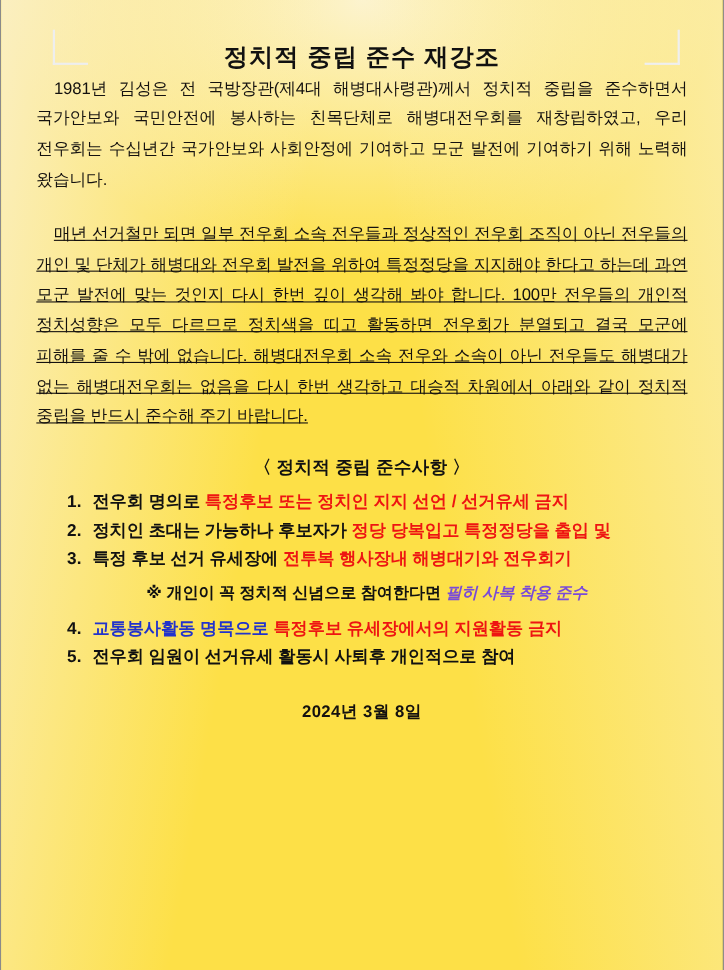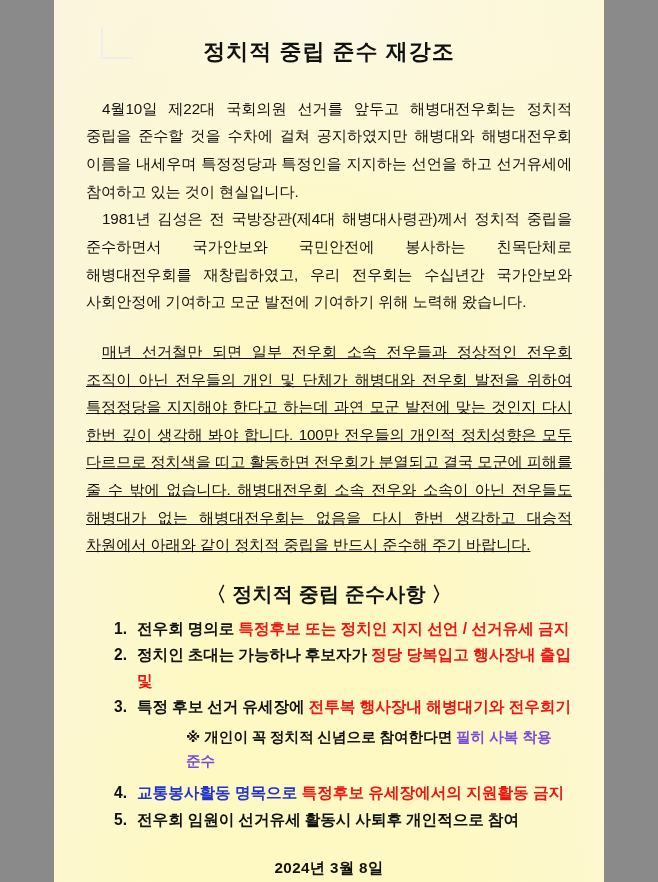--- a/index.html
+++ b/index.html
@@ -5,24 +5,24 @@
   html, body {
     margin: 0;
     padding: 0;
     background: #8a8a8a;
   }
   body {
     font-family: "Liberation Sans", "DejaVu Sans", sans-serif;
   }
   #page {
     position: relative;
-    width: 550px;
+    width: 656px;
     height: 882px;
     margin: 0 auto;
-    background: #fef9c3;
+    background: #fde047;
     overflow: hidden;
   }
   
   #paper-grain {
     position: absolute;
     inset: 0;
     pointer-events: none;
     background:
       linear-gradient(100deg, rgba(250,244,234,0.75) 0%, rgba(255,255,255,0) 38%),
       linear-gradient(260deg, rgba(250,246,238,0.55) 0%, rgba(255,255,255,0) 42%),
@@ -67,21 +67,21 @@
     text-indent: 16px;
     letter-spacing: -0.1px;
   }
   .para-gap-1 { margin-top: 28px; }
   .para-gap-2 { margin-top: 22px; }
   .para-gap-3 { }
   .para-gap-4 { margin-top: 22px; text-decoration: underline; }
 
   .section-heading {
     text-align: center;
-    font-size: 20px;
+    font-size: 16px;
     font-weight: bold;
     color: #111111;
     margin: 22px 0 8px 0;
     letter-spacing: 0.2px;
   }
 
   .rule-list {
     list-style: none;
     margin: 0;
     padding: 0 0 0 28px;
@@ -112,22 +112,22 @@
     font-size: 14.6px;
     font-weight: bold;
     color: #111111;
     padding-left: 72px;
     margin: 7px 0 7px 0;
     word-break: keep-all;
   }
 
   .t-red    { color: #ee1512; }
   .t-blue   { color: #2233cc; }
-  .t-purple { color: #7a4bd8; }
-  .t-black  { color: #111111; font-family: Liberation Serif, serif; }
+  .t-purple { color: #7a4bd8; font-style: italic; }
+  .t-black  { color: #111111; }
 
   .signature-block {
     margin-top: 26px;
     text-align: center;
     color: #14110f;
   }
   .sign-date {
     font-size: 15.2px;
     font-weight: bold;
     letter-spacing: 0.4px;
@@ -139,39 +139,38 @@
 <div id="page">
 
   <div id="paper-grain"></div>
   <div class="crop-mark tl"></div>
   <div class="crop-mark tr"></div>
 
   <div id="content">
 
     <h1 class="doc-title">정치적 중립 준수 재강조</h1>
 
-    <p class="body-para para-gap-1">4월10일 제22대 국회의원 선거를 앞두고 해병대전우회는 정치적 중립을 준수할 것을 수차에 걸쳐 공지하였지만 해병대와 해병대전우회 이름을 내세우며 특정정당과 특정인을 지지하는 선언을 하고 선거유세에 참여하고 있는 것이 현실입니다.</p>
 
 
     <p class="body-para para-gap-3">1981년 김성은 전 국방장관(제4대 해병대사령관)께서 정치적 중립을 준수하면서 국가안보와 국민안전에 봉사하는 친목단체로 해병대전우회를 재창립하였고, 우리 전우회는 수십년간 국가안보와 사회안정에 기여하고 모군 발전에 기여하기 위해 노력해 왔습니다.</p>
 
     <p class="body-para para-gap-4">매년 선거철만 되면 일부 전우회 소속 전우들과 정상적인 전우회 조직이 아닌 전우들의 개인 및 단체가 해병대와 전우회 발전을 위하여 특정정당을 지지해야 한다고 하는데 과연 모군 발전에 맞는 것인지 다시 한번 깊이 생각해 봐야 합니다. 100만 전우들의 개인적 정치성향은 모두 다르므로 정치색을 띠고 활동하면 전우회가 분열되고 결국 모군에 피해를 줄 수 밖에 없습니다. 해병대전우회 소속 전우와 소속이 아닌 전우들도 해병대가 없는 해병대전우회는 없음을 다시 한번 생각하고 대승적 차원에서 아래와 같이 정치적 중립을 반드시 준수해 주기 바랍니다.</p>
 
     <div class="section-heading">〈 정치적 중립 준수사항 〉</div>
 
     <ol class="rule-list">
 
       <li class="rule-item">
         <span class="rule-num">1.</span>
         <span class="rule-text"><span class="t-black">전우회 명의로 </span><span class="t-red">특정후보 또는 정치인 지지 선언 / 선거유세 금지</span></span>
       </li>
 
       <li class="rule-item">
         <span class="rule-num">2.</span>
-        <span class="rule-text"><span class="t-black">정치인 초대는 가능하나 후보자가 </span><span class="t-red">정당 당복입고 행사장내 출입 및</span></span>
+        <span class="rule-text"><span class="t-black">정치인 초대는 가능하나 후보자가 </span><span class="t-red">정당 당복입고 특정정당을 출입 및</span></span>
       </li>
 
       <li class="rule-item">
         <span class="rule-num">3.</span>
         <span class="rule-text"><span class="t-black">특정 후보 선거 유세장에 </span><span class="t-red">전투복 행사장내 해병대기와 전우회기</span></span>
       </li>
 
       <div class="note-line"><span>※</span>&nbsp;<span class="t-black">개인이 꼭 정치적 신념으로 참여한다면 </span><span class="t-purple">필히 사복 착용 준수</span></div>
 
       <li class="rule-item">

